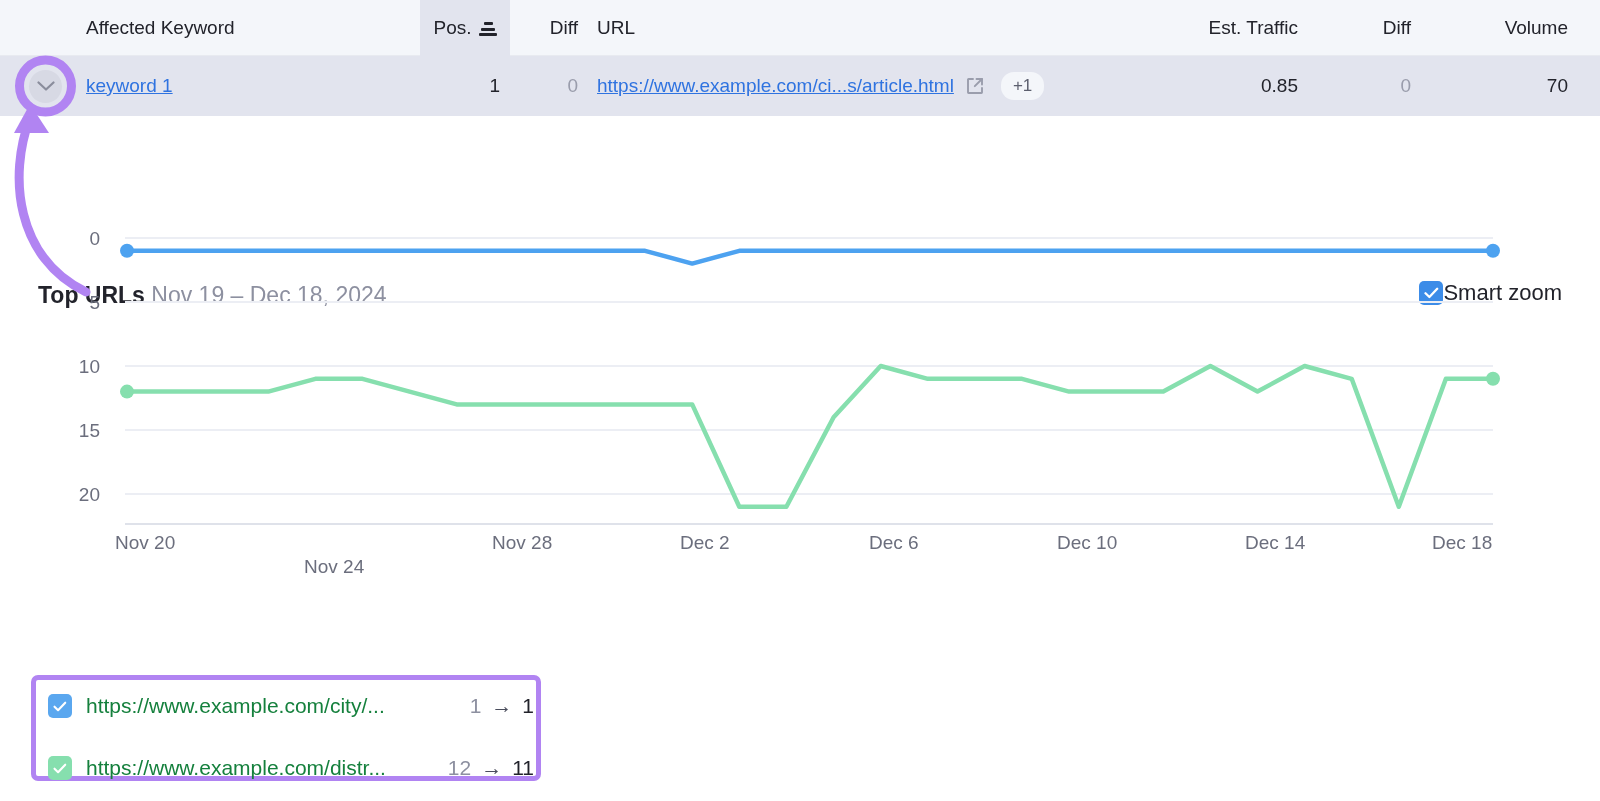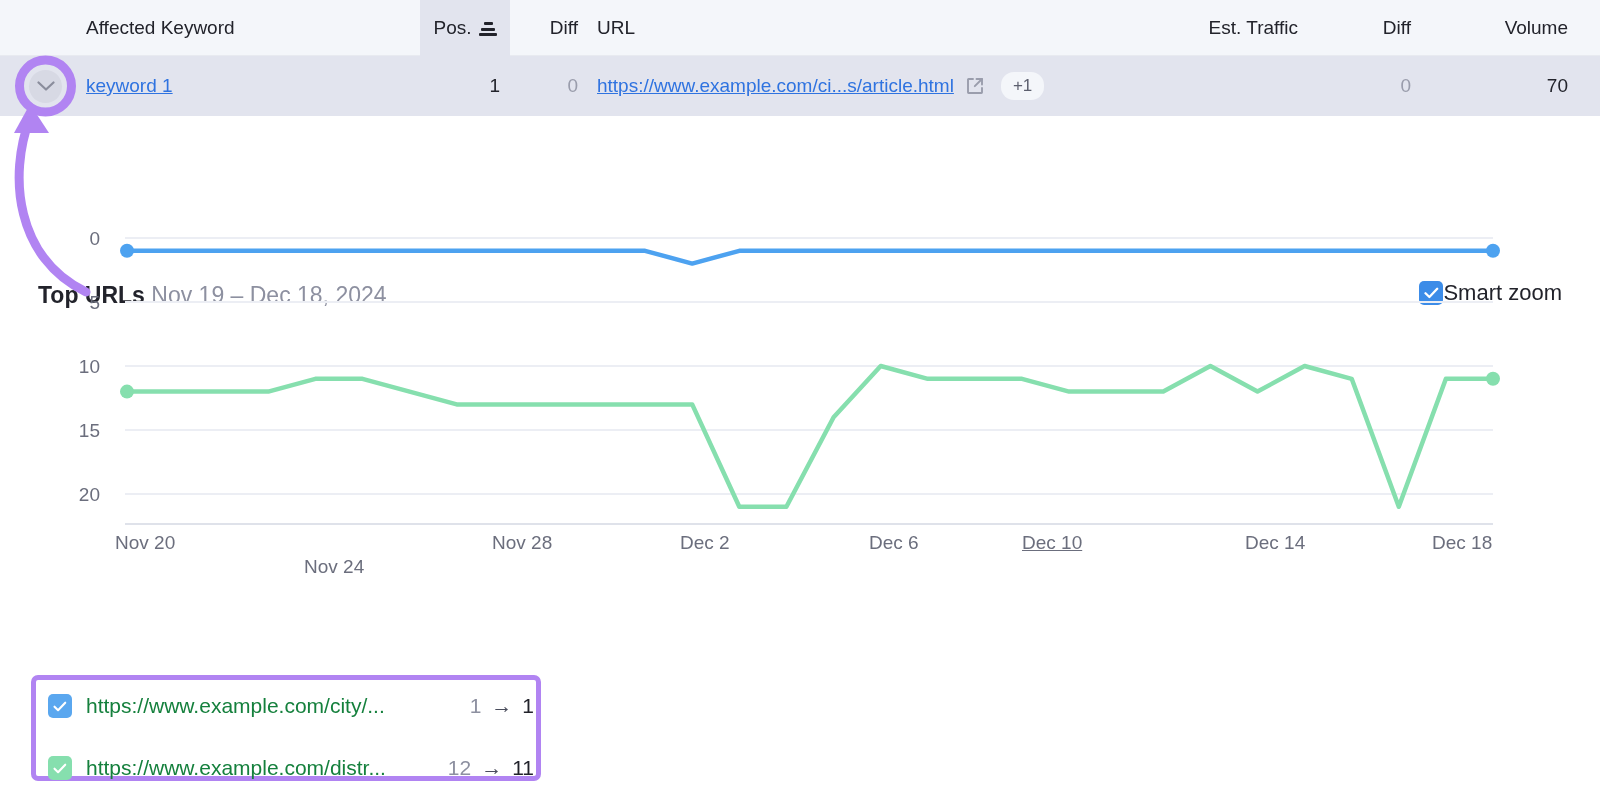--- a/index.html
+++ b/index.html
@@ -174,20 +174,21 @@
       <span class="ext-icon">
         <svg width="20" height="20" viewBox="0 0 20 20" fill="none">
           <path d="M8 3H3.5C3.22 3 3 3.22 3 3.5V16.5C3 16.78 3.22 17 3.5 17H16.5C16.78 17 17 16.78 17 16.5V12" stroke="#9a9dac" stroke-width="1.9" stroke-linecap="round"></path>
           <path d="M11.5 3H17V8.5" stroke="#9a9dac" stroke-width="1.9" stroke-linecap="round" stroke-linejoin="round"></path>
           <path d="M17 3L9.8 10.2" stroke="#9a9dac" stroke-width="1.9" stroke-linecap="round"></path>
         </svg>
       </span>
       <span class="plus-badge">+1</span>
     </div>
 
+    <div class="td right" style="left:1080px; width:218px;">0.85</div>
 
     <div class="td right muted" style="left:1310px; width:101px;">0</div>
 
     <div class="td right" style="left:1430px; width:138px;">70</div>
   </div>
 
   <button class="expand-btn">
     <svg class="chev" width="18" height="11" viewBox="0 0 18 11" fill="none">
       <path d="M1.5 1.5L9 8.5L16.5 1.5" stroke="#8a8d9c" stroke-width="2.2" stroke-linecap="round" stroke-linejoin="round"></path>
     </svg>
@@ -215,21 +216,21 @@
       <div class="ylab" style="left:60px; top:176px;">5</div>
       <div class="ylab" style="left:60px; top:240px;">10</div>
       <div class="ylab" style="left:60px; top:304px;">15</div>
       <div class="ylab" style="left:60px; top:368px;">20</div>
 
       <div class="xlab" style="left:115px;">Nov 20</div>
       <div class="xlab" style="left:304px;margin-top:24px;">Nov 24</div>
       <div class="xlab" style="left:492px;">Nov 28</div>
       <div class="xlab" style="left:680px;">Dec 2</div>
       <div class="xlab" style="left:869px;">Dec 6</div>
-      <div class="xlab" style="left:1022px;text-decoration:underline;">Dec 10</div>
+      <div class="xlab" style="left:1057px;">Dec 10</div>
       <div class="xlab" style="left:1245px;">Dec 14</div>
       <div class="xlab" style="left:1432px;">Dec 18</div>
 
       <svg id="chart-svg" width="1600" height="685" viewBox="0 0 1600 685" style="position:absolute; left:0; top:0;">
           <line x1="125" x2="1493" y1="122" y2="122" stroke="#eceef4" stroke-width="2"></line>
           <line x1="125" x2="1493" y1="186" y2="186" stroke="#eceef4" stroke-width="2"></line>
           <line x1="125" x2="1493" y1="250" y2="250" stroke="#eceef4" stroke-width="2"></line>
           <line x1="125" x2="1493" y1="314" y2="314" stroke="#eceef4" stroke-width="2"></line>
           <line x1="125" x2="1493" y1="378" y2="378" stroke="#eceef4" stroke-width="2"></line>
           <line x1="125" x2="1493" y1="408" y2="408" stroke="#dfe2ea" stroke-width="2"></line>

